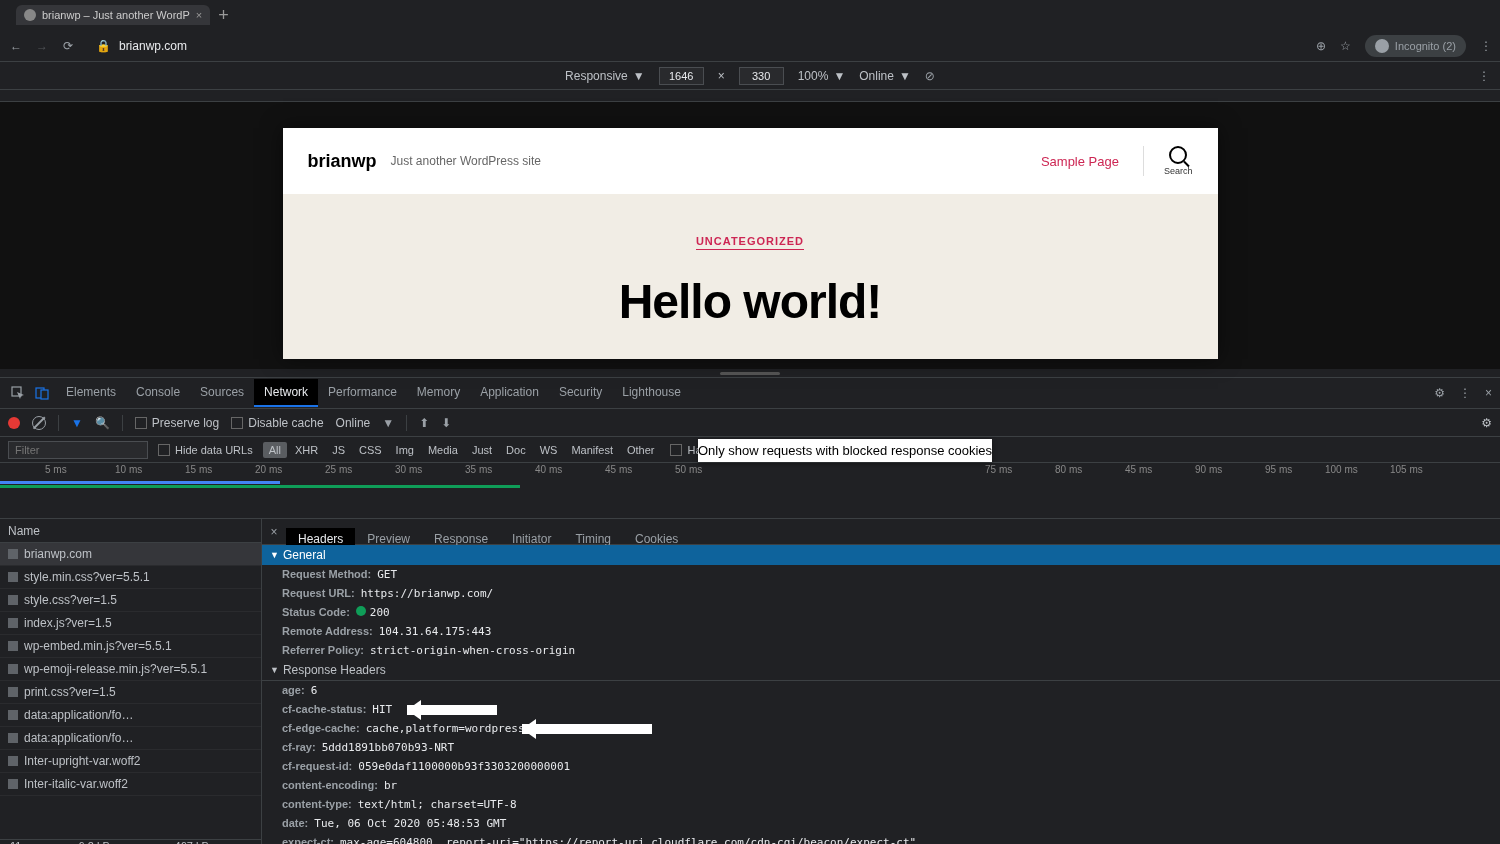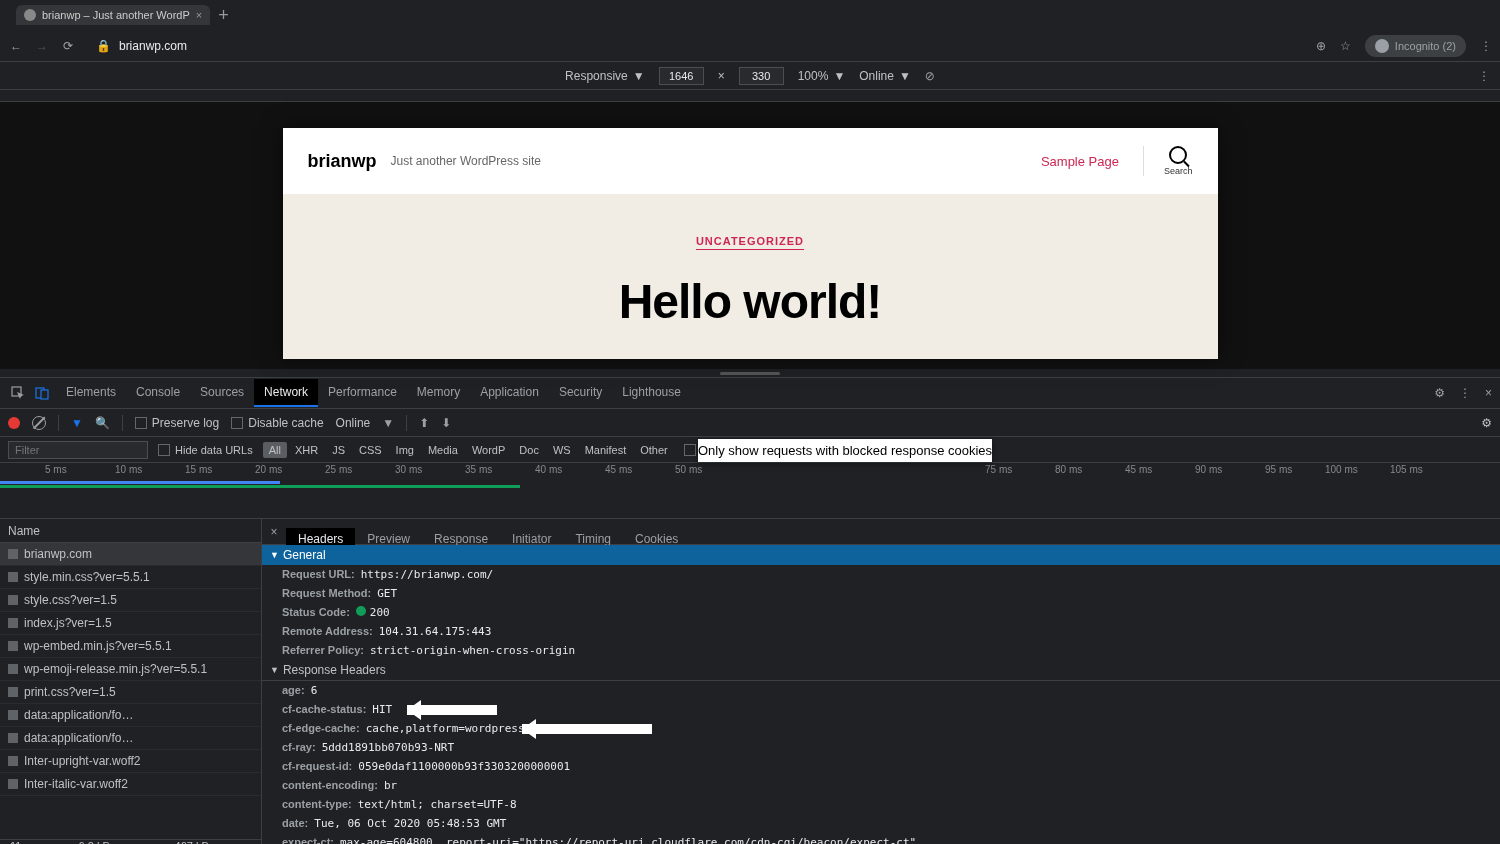--- a/index.html
+++ b/index.html
@@ -242,21 +242,21 @@
       <span class="checkbox"></span>
         <span>Hide data URLs</span>
     </label>
     <div id="type-btns" style="display:flex;gap:2px;">
         <span class="type-btn active">All</span>
         <span class="type-btn">XHR</span>
         <span class="type-btn">JS</span>
         <span class="type-btn">CSS</span>
         <span class="type-btn">Img</span>
         <span class="type-btn">Media</span>
-        <span class="type-btn">WordP</span>
+        <span class="type-btn">Just</span>
         <span class="type-btn">Doc</span>
         <span class="type-btn">WS</span>
         <span class="type-btn">Manifest</span>
         <span class="type-btn">Other</span>
       </div>
     <label style="display:flex;align-items:center;gap:5px;">
       <span class="checkbox"></span>
         <span>Has blocked cookies</span>
     </label>
     <label style="display:flex;align-items:center;gap:5px;opacity:0.4;">
@@ -360,26 +360,26 @@
             <span class="detail-tab">Cookies</span>
           </div>
       </div>
       <div class="detail-body">
         <div class="section-header">
           <span class="triangle">▼</span>
             <span>General</span>
         </div>
         <div id="general-rows">
             <div class="kv-row">
+              <span class="kv-key">Request Method:</span>
+              <span class="kv-val">GET</span>
+            </div>
+            <div class="kv-row">
               <span class="kv-key">Request URL:</span>
               <span class="kv-val">https://brianwp.com/</span>
-            </div>
-            <div class="kv-row">
-              <span class="kv-key">Request Method:</span>
-              <span class="kv-val">GET</span>
             </div>
             <div class="kv-row">
               <span class="kv-key">Status Code:</span>
               <span class="kv-val"><span class="status-dot"></span>200</span>
             </div>
             <div class="kv-row">
               <span class="kv-key">Remote Address:</span>
               <span class="kv-val">104.31.64.175:443</span>
             </div>
             <div class="kv-row">

